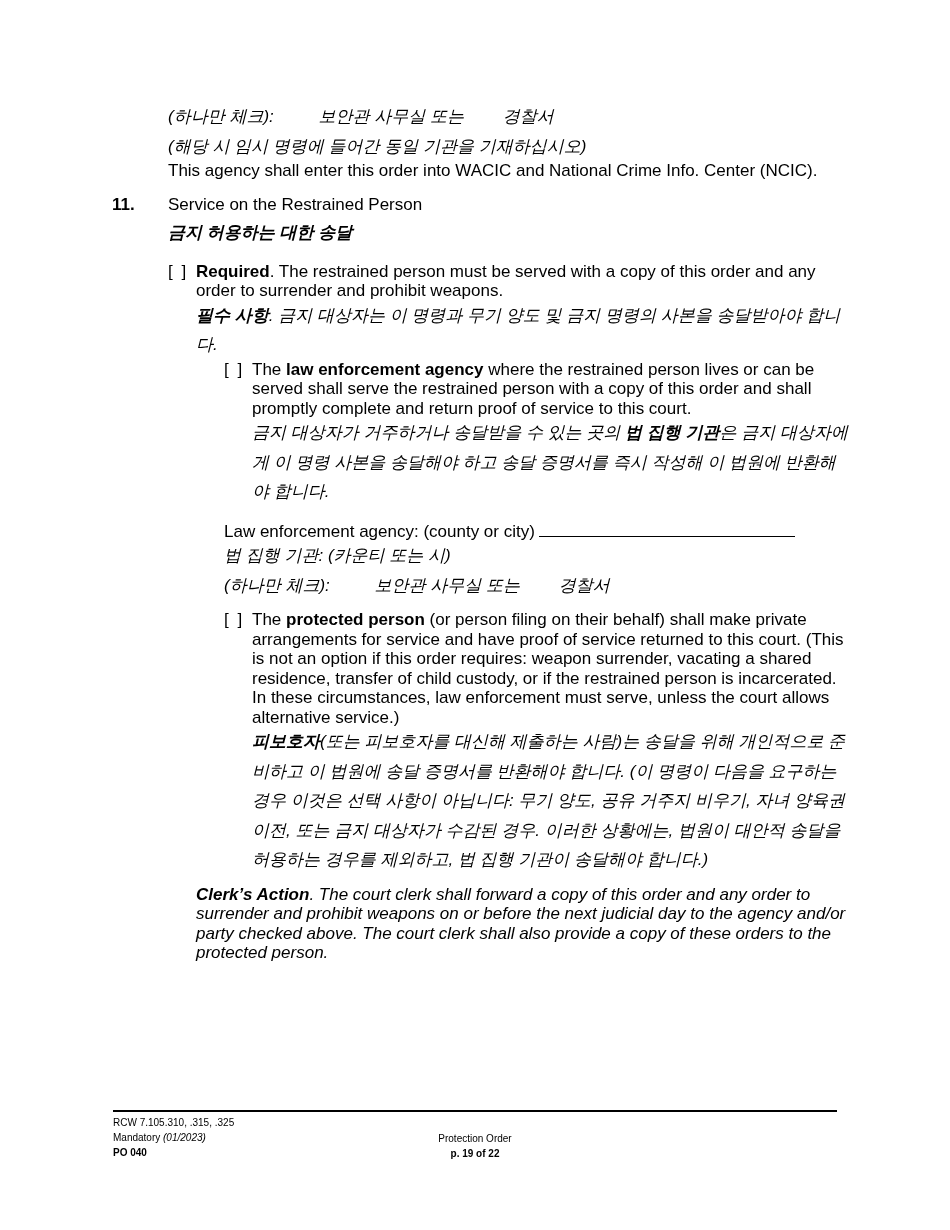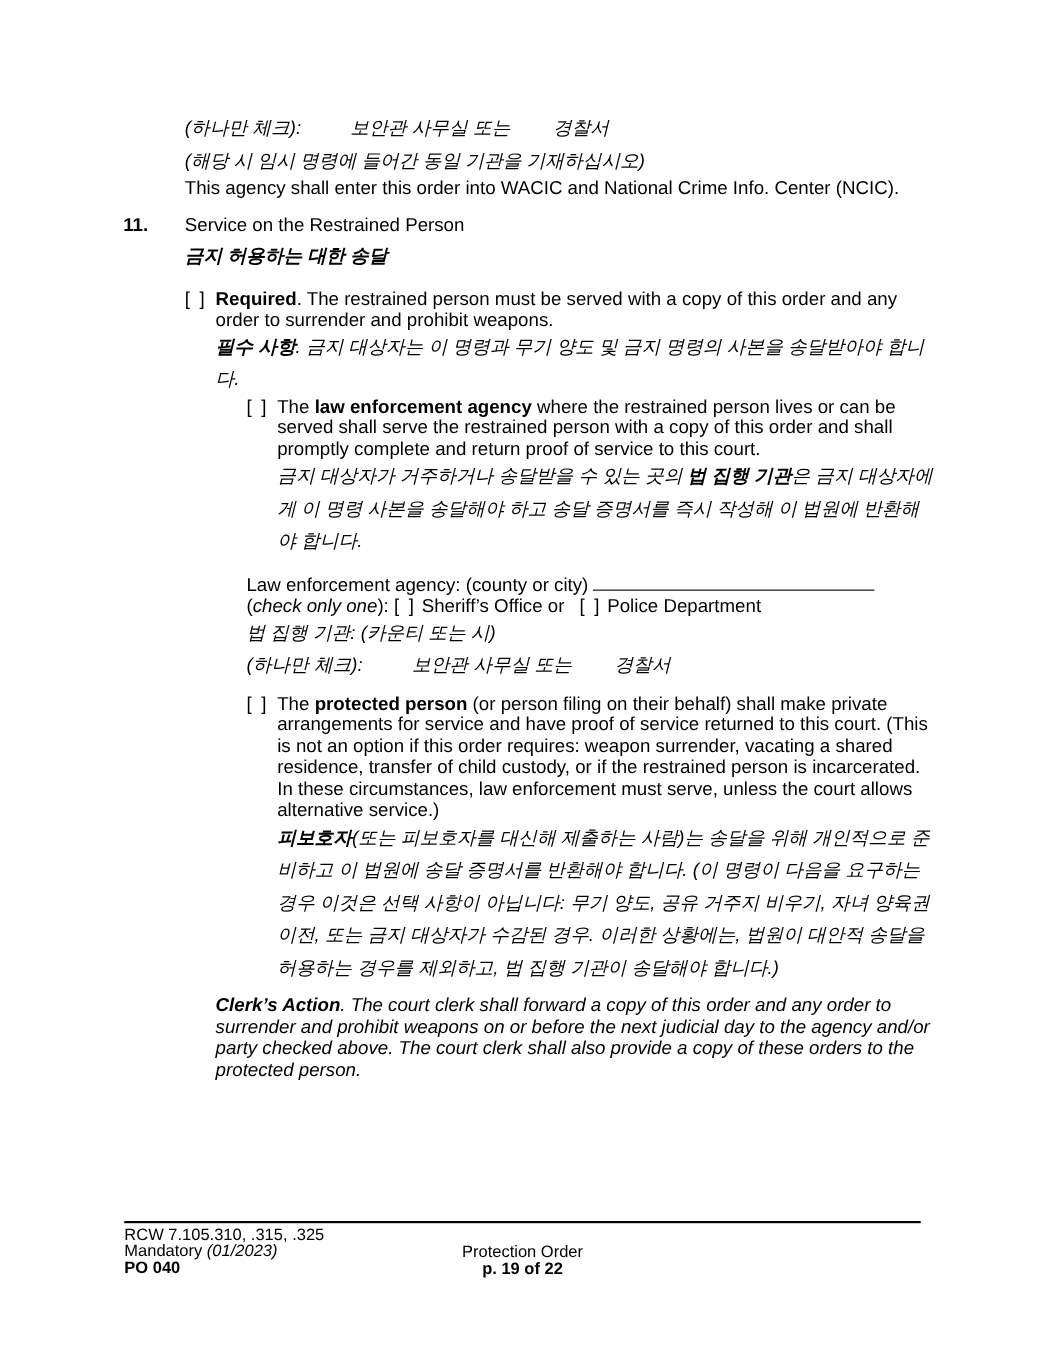--- a/index.html
+++ b/index.html
@@ -32,21 +32,21 @@
     display:inline-block; width:256px; height:15px;
     border-bottom:1.4px solid #000; margin-left:4px; vertical-align:baseline;
   }
   .cb-inline { letter-spacing:2px; margin-right:5px; }
   .gap-sm { margin-left:9px; }
   .ko-gap1 { margin-left:40px; }
   .ko-gap2 { margin-left:34px; }
   .footer {
     position:absolute; left:113px; top:1110px; width:724px;
     border-top:2px solid #000; padding-top:3px;
-    font-size:15px; line-height:15px;
+    font-size:10px; line-height:15px;
   }
   .footer-center { position:absolute; left:0; right:0; top:19px; text-align:center; }
 </style>
 </head>
 <body>
 
 <div class="page">
   <div class="content">
 
     <div class="ko indent0">
@@ -87,25 +87,20 @@
         <div class="ko">
           <span>금지 대상자가 거주하거나 송달받을 수 있는 곳의 </span><span class="b">법 집행 기관</span><span>은 금지 대상자에게 이 명령 사본을 송달해야 하고 송달 증명서를 즉시 작성해 이 법원에 반환해야 합니다.</span>
         </div>
       </div>
     </div>
 
     <div class="agency mt14">
       <div class="en">
         <span>Law enforcement agency: (county or city)</span><span class="blank-line"></span>
       </div>
-      <div class="en">
-        <span>(</span><span class="it">check only one</span><span>):</span>
-        <span class="cb-inline">[ ]</span><span>Sheriff’s Office or</span>
-        <span class="cb-inline gap-sm">[ ]</span><span>Police Department</span>
-      </div>
       <div class="ko">법 집행 기관: (카운티 또는 시)</div>
       <div class="ko">
         <span>(하나만 체크):</span>
         <span class="ko-gap1">보안관 사무실 또는</span>
         <span class="ko-gap2">경찰서</span>
       </div>
     </div>
 
     <div class="cb-para lvl2 mt10">
       <div class="cb-col">[ ]</div>

